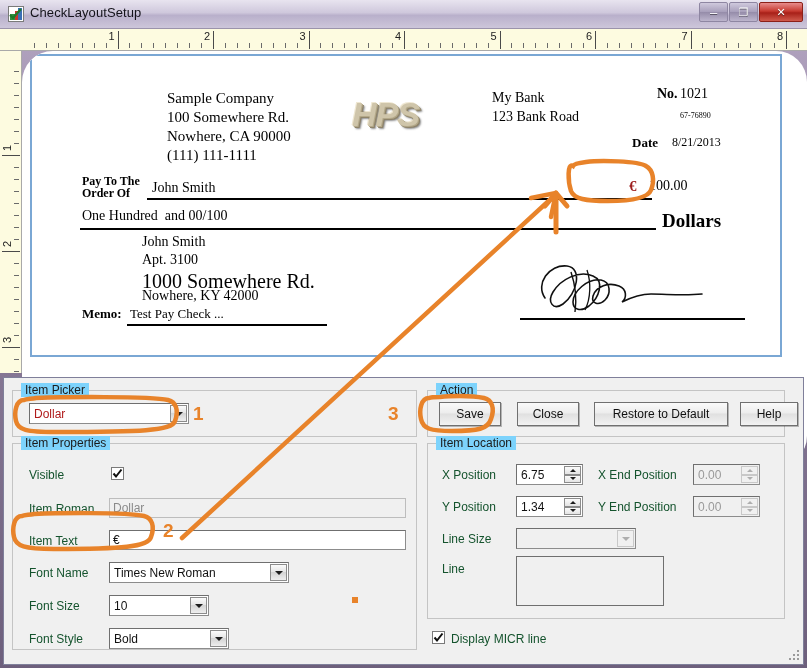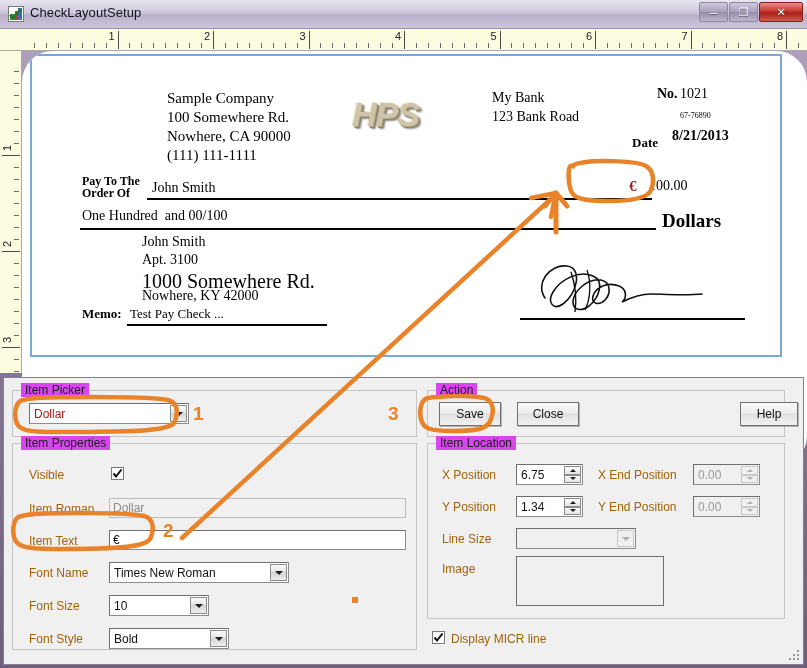--- a/index.html
+++ b/index.html
@@ -119,26 +119,26 @@
     border: 1px solid #7f7f9a;
     box-sizing: border-box;
   }
   .gbox {
     position: absolute;
     border: 1px solid #c4c4c4;
     box-sizing: border-box;
   }
   .gbox-title {
     position: absolute; top: -8px; left: 8px;
-    background: #d946ef; padding: 0 4px;
+    background: #7dd3fc; padding: 0 4px;
     font-size: 12px; color: #1b1b1b;
     font-family: "Liberation Sans", sans-serif;
   }
   .lbl {
-    position: absolute; font-size: 12px; color: #a16207;
+    position: absolute; font-size: 12px; color: #14532d;
     font-family: "Liberation Sans", sans-serif; white-space: nowrap;
   }
   .tf {
     position: absolute; box-sizing: border-box;
     background: #ffffff;
     border: 1px solid #8c8c8c;
     border-top-color: #6f6f6f; border-left-color: #6f6f6f;
     font-size: 12px; color: #111; padding: 1px 3px;
     font-family: "Liberation Sans", sans-serif;
     display: flex; align-items: center;
@@ -381,21 +381,21 @@
       <div class="logo" style="left:320px; top:39px;">HPS</div>
 
       <div class="ck" style="left:460px; top:34px; font-size:14px;">My Bank</div>
       <div class="ck" style="left:460px; top:53px; font-size:14px;">123 Bank Road</div>
 
       <div class="ck b" style="left:625px; top:30px; font-size:14px;">No.</div>
       <div class="ck" style="left:648px; top:30px; font-size:14px;">1021</div>
       <div class="ck" style="left:648px; top:55px; font-size:8px;">67-76890</div>
 
       <div class="ck b" style="left:600px; top:79px; font-size:13px;">Date</div>
-      <div class="ck" style="left:640px; top:72px; font-size:14px;font-weight:bold;">8/21/2013</div>
+      <div class="ck" style="left:640px; top:79px; font-size:12px;">8/21/2013</div>
 
       <div class="ck b" style="left:50px; top:118px; font-size:12px;">Pay To The</div>
       <div class="ck b" style="left:50px; top:130px; font-size:12px;">Order Of</div>
       <div class="ck" style="left:120px; top:124px; font-size:14px;">John Smith</div>
       <div class="rule" style="left:115px; top:142px; width:470px;"></div>
 
       <div class="ck b" style="left:597px; top:122px; font-size:15px; color:#9d1f1f;">€</div>
       <div class="ck" style="left:617px; top:122px; font-size:14px;">100.00</div>
       <div class="rule" style="left:545px; top:142px; width:75px;"></div>
 
@@ -437,20 +437,21 @@
         <span class="cbtn">
           <span class="arrow-dn"></span>
         </span>
       </div>
     </div>
 
     <div class="gbox" style="left:423px; top:12px; width:358px; height:47px;">
       <span class="gbox-title">Action</span>
       <div class="btn" style="left:11px; top:11px; width:62px; height:24px;">Save</div>
       <div class="btn" style="left:89px; top:11px; width:62px; height:24px;">Close</div>
+      <div class="btn" style="left:166px; top:11px; width:134px; height:24px;">Restore to Default</div>
       <div class="btn" style="left:312px; top:11px; width:58px; height:24px;">Help</div>
     </div>
 
     <div class="gbox" style="left:8px; top:65px; width:405px; height:207px;">
       <span class="gbox-title">Item Properties</span>
 
       <span class="lbl" style="left:16px; top:24px;">Visible</span>
       <span class="chk" style="left:98px; top:23px;">
         <svg width="11" height="11" viewBox="0 0 11 11">
           <path d="M1.5 5.5 L4 8.5 L9.5 1.5" stroke="#10100f" stroke-width="2" fill="none"></path>
@@ -544,21 +545,21 @@
       </div>
 
       <span class="lbl" style="left:14px; top:88px;">Line Size</span>
       <div class="combo disabled" style="left:88px; top:84px; width:120px; height:21px;">
         <span class="ctext"></span>
         <span class="cbtn dis">
             <span class="arrow-dn"></span>
           </span>
       </div>
 
-      <span class="lbl" style="left:14px; top:118px;">Image</span>
+      <span class="lbl" style="left:14px; top:118px;">Line</span>
       <div class="imgbox" style="left:88px; top:112px; width:148px; height:50px;"></div>
     </div>
 
     <span class="chk" style="left:428px; top:253px;">
       <svg width="11" height="11" viewBox="0 0 11 11">
         <path d="M1.5 5.5 L4 8.5 L9.5 1.5" stroke="#10100f" stroke-width="2" fill="none"></path>
       </svg>
     </span>
     <span class="lbl" style="left:447px; top:254px;">Display MICR line</span>
 

